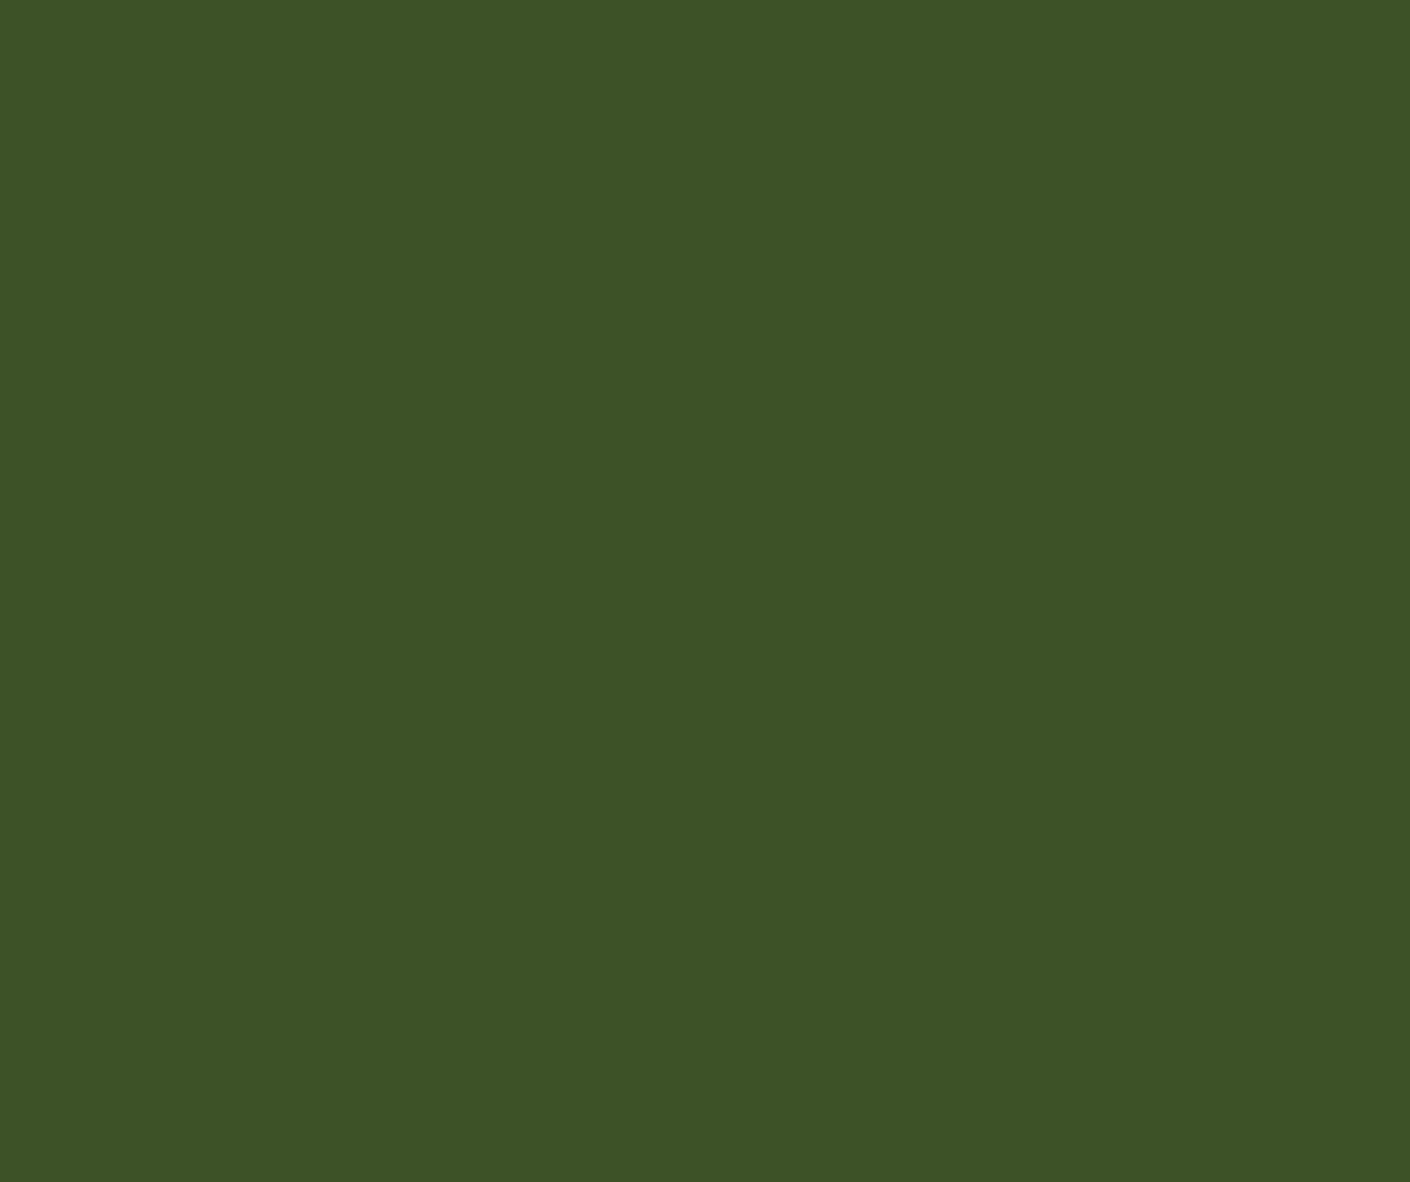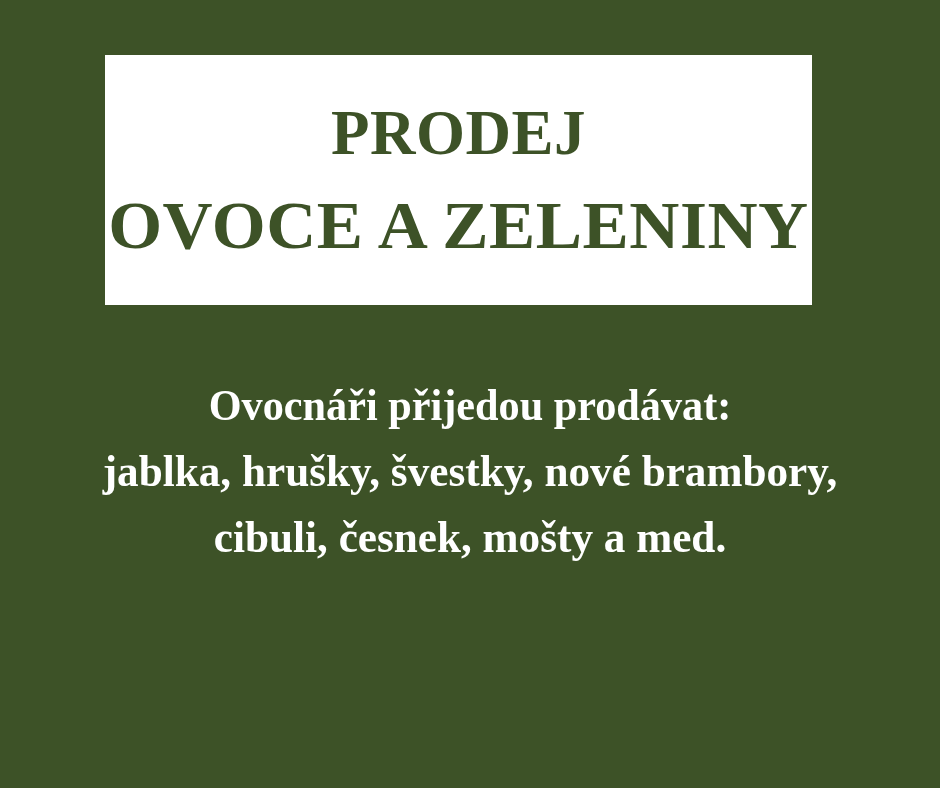--- a/index.html
+++ b/index.html
@@ -104,31 +104,22 @@
   #line-goods-2 {
     font-size: 45px;
     transform: scaleX(0.96);
   }
 </style>
 </head>
 <body>
 
 <div id="poster">
 
-  <div id="title-card">
-    <div class="title-line" id="title-line-1">PRODEJ</div>
-    <div class="title-line" id="title-line-2">OVOCE A ZELENINY</div>
-  </div>
 
   <div id="body-block">
 
 
     <div id="spacer-gap"></div>
 
-    <div class="para">
-      <div class="body-line" id="line-intro">Ovocnáři přijedou prodávat:</div>
-      <div class="body-line" id="line-goods-1">jablka, hrušky, švestky, nové brambory,</div>
-      <div class="body-line" id="line-goods-2">cibuli, česnek, mošty a med.</div>
-    </div>
 
   </div>
 
 </div>
 
 </body></html>

